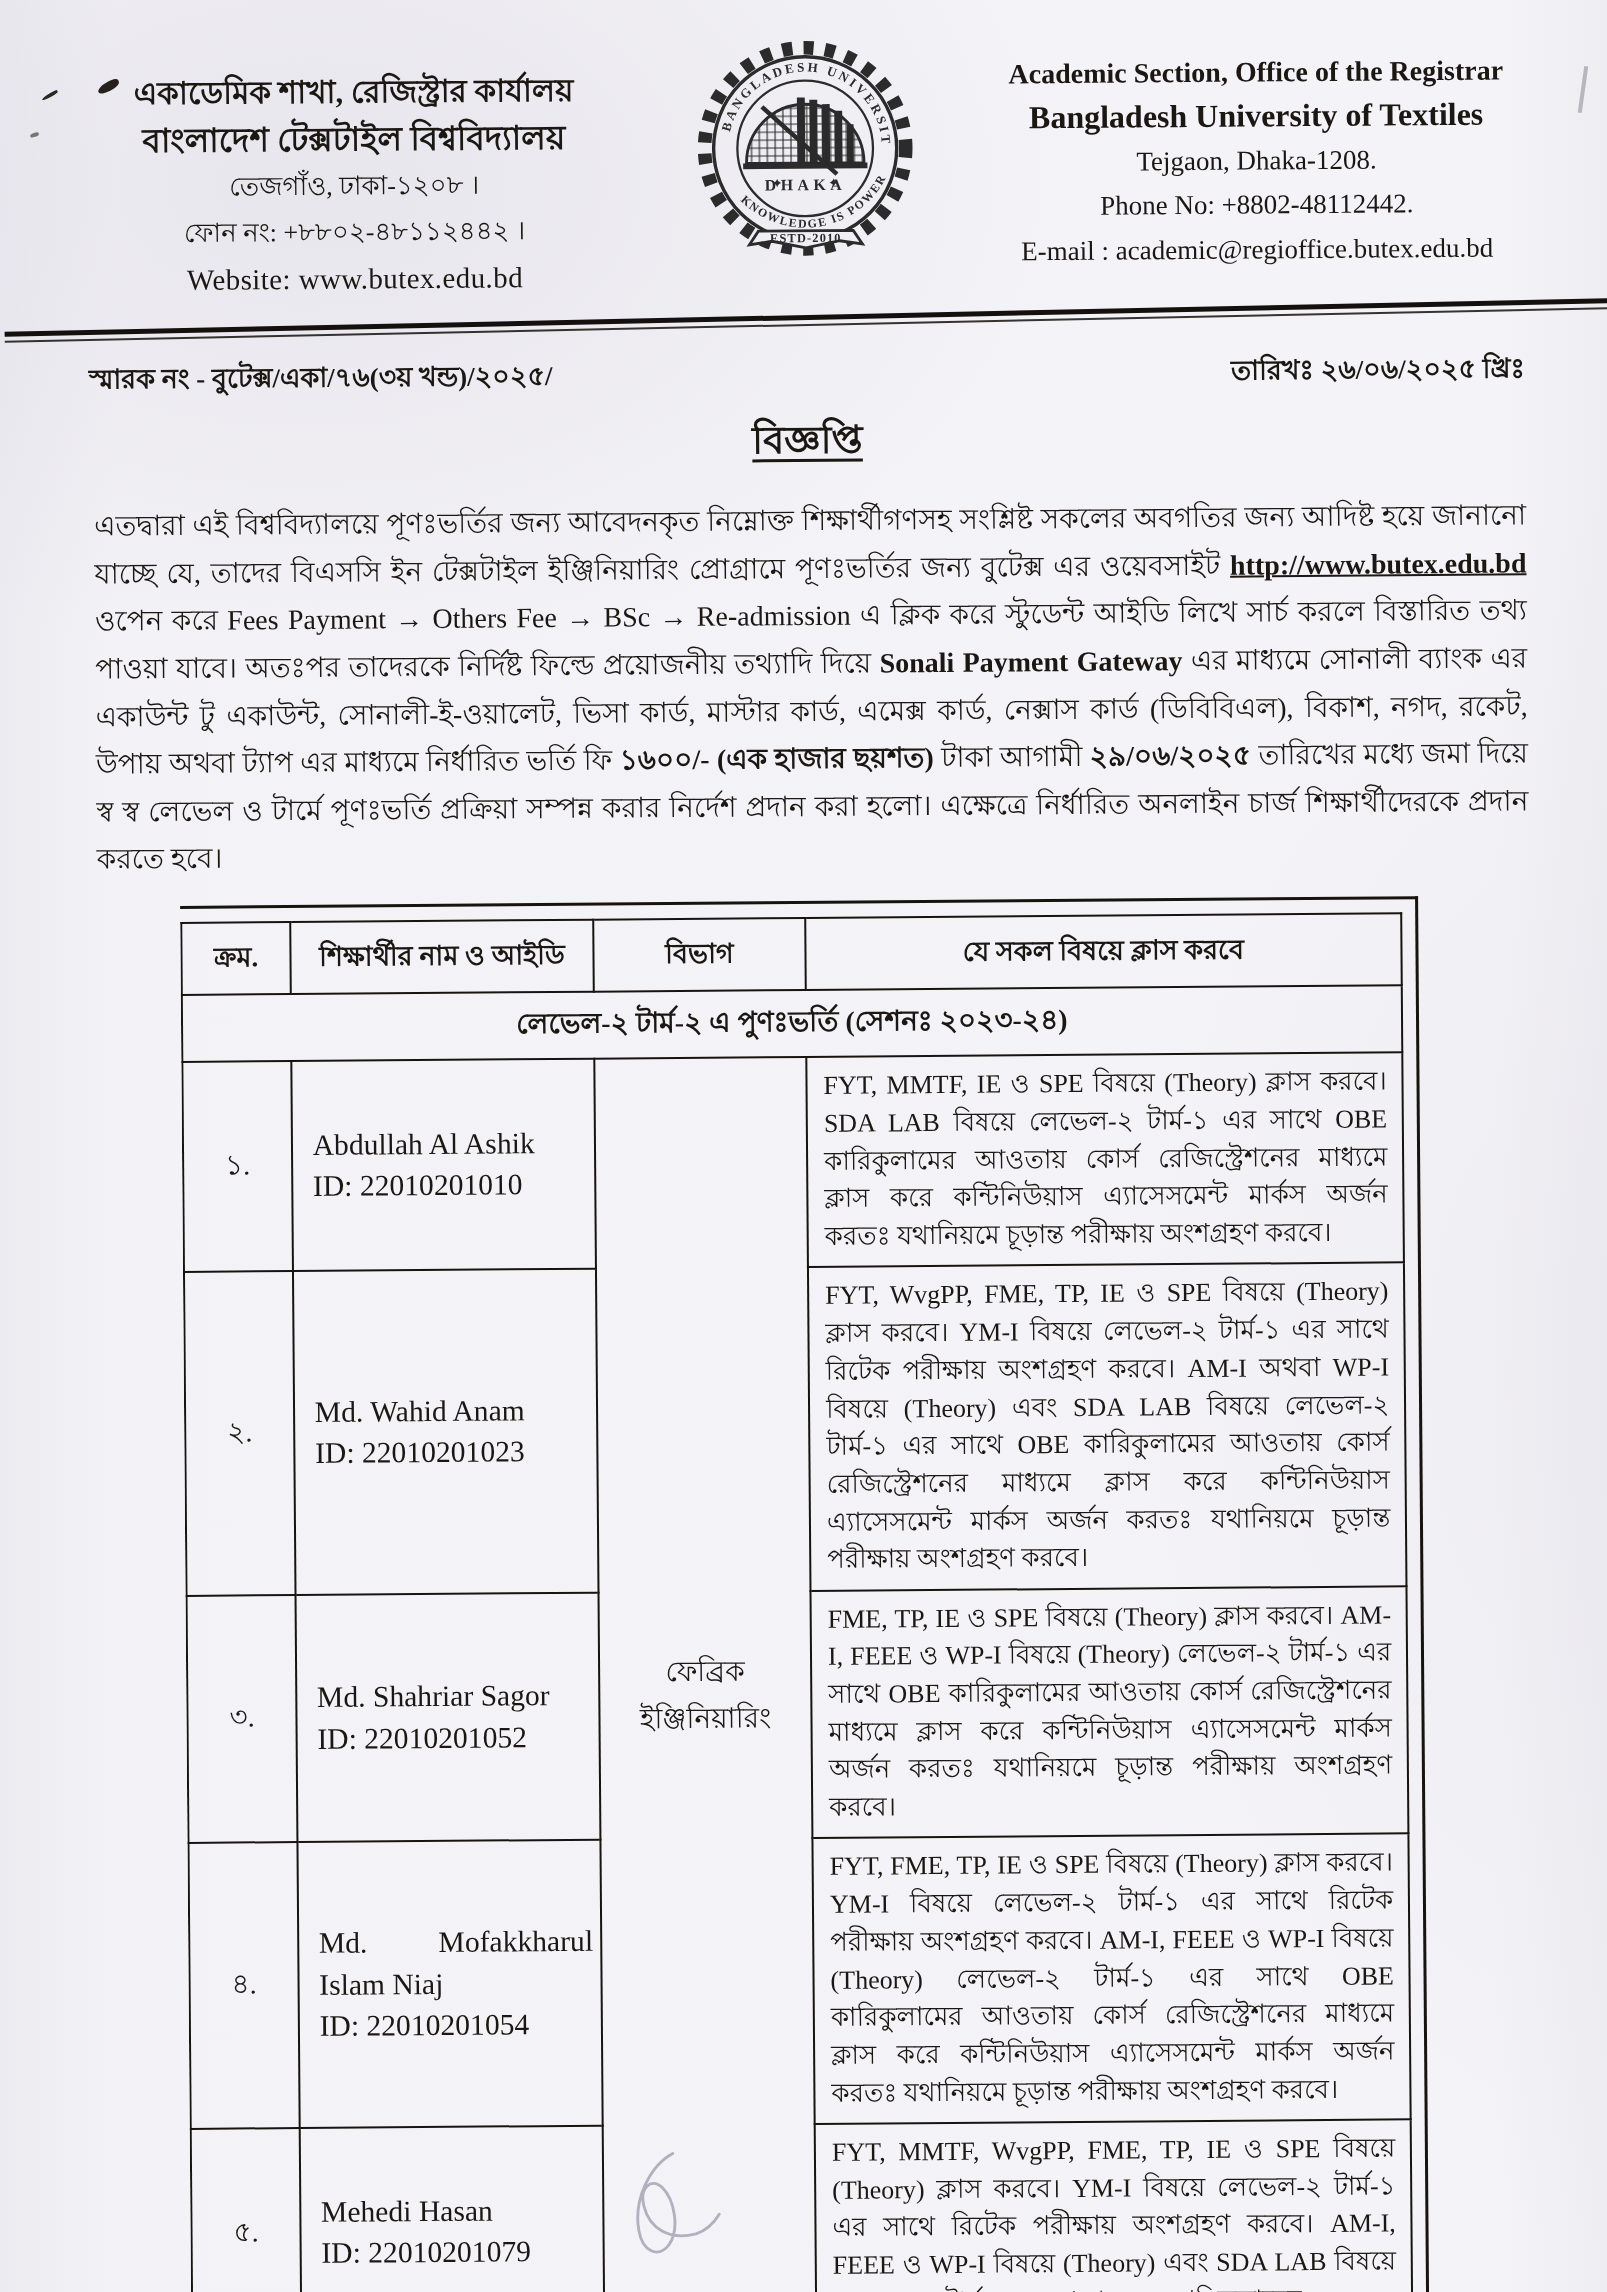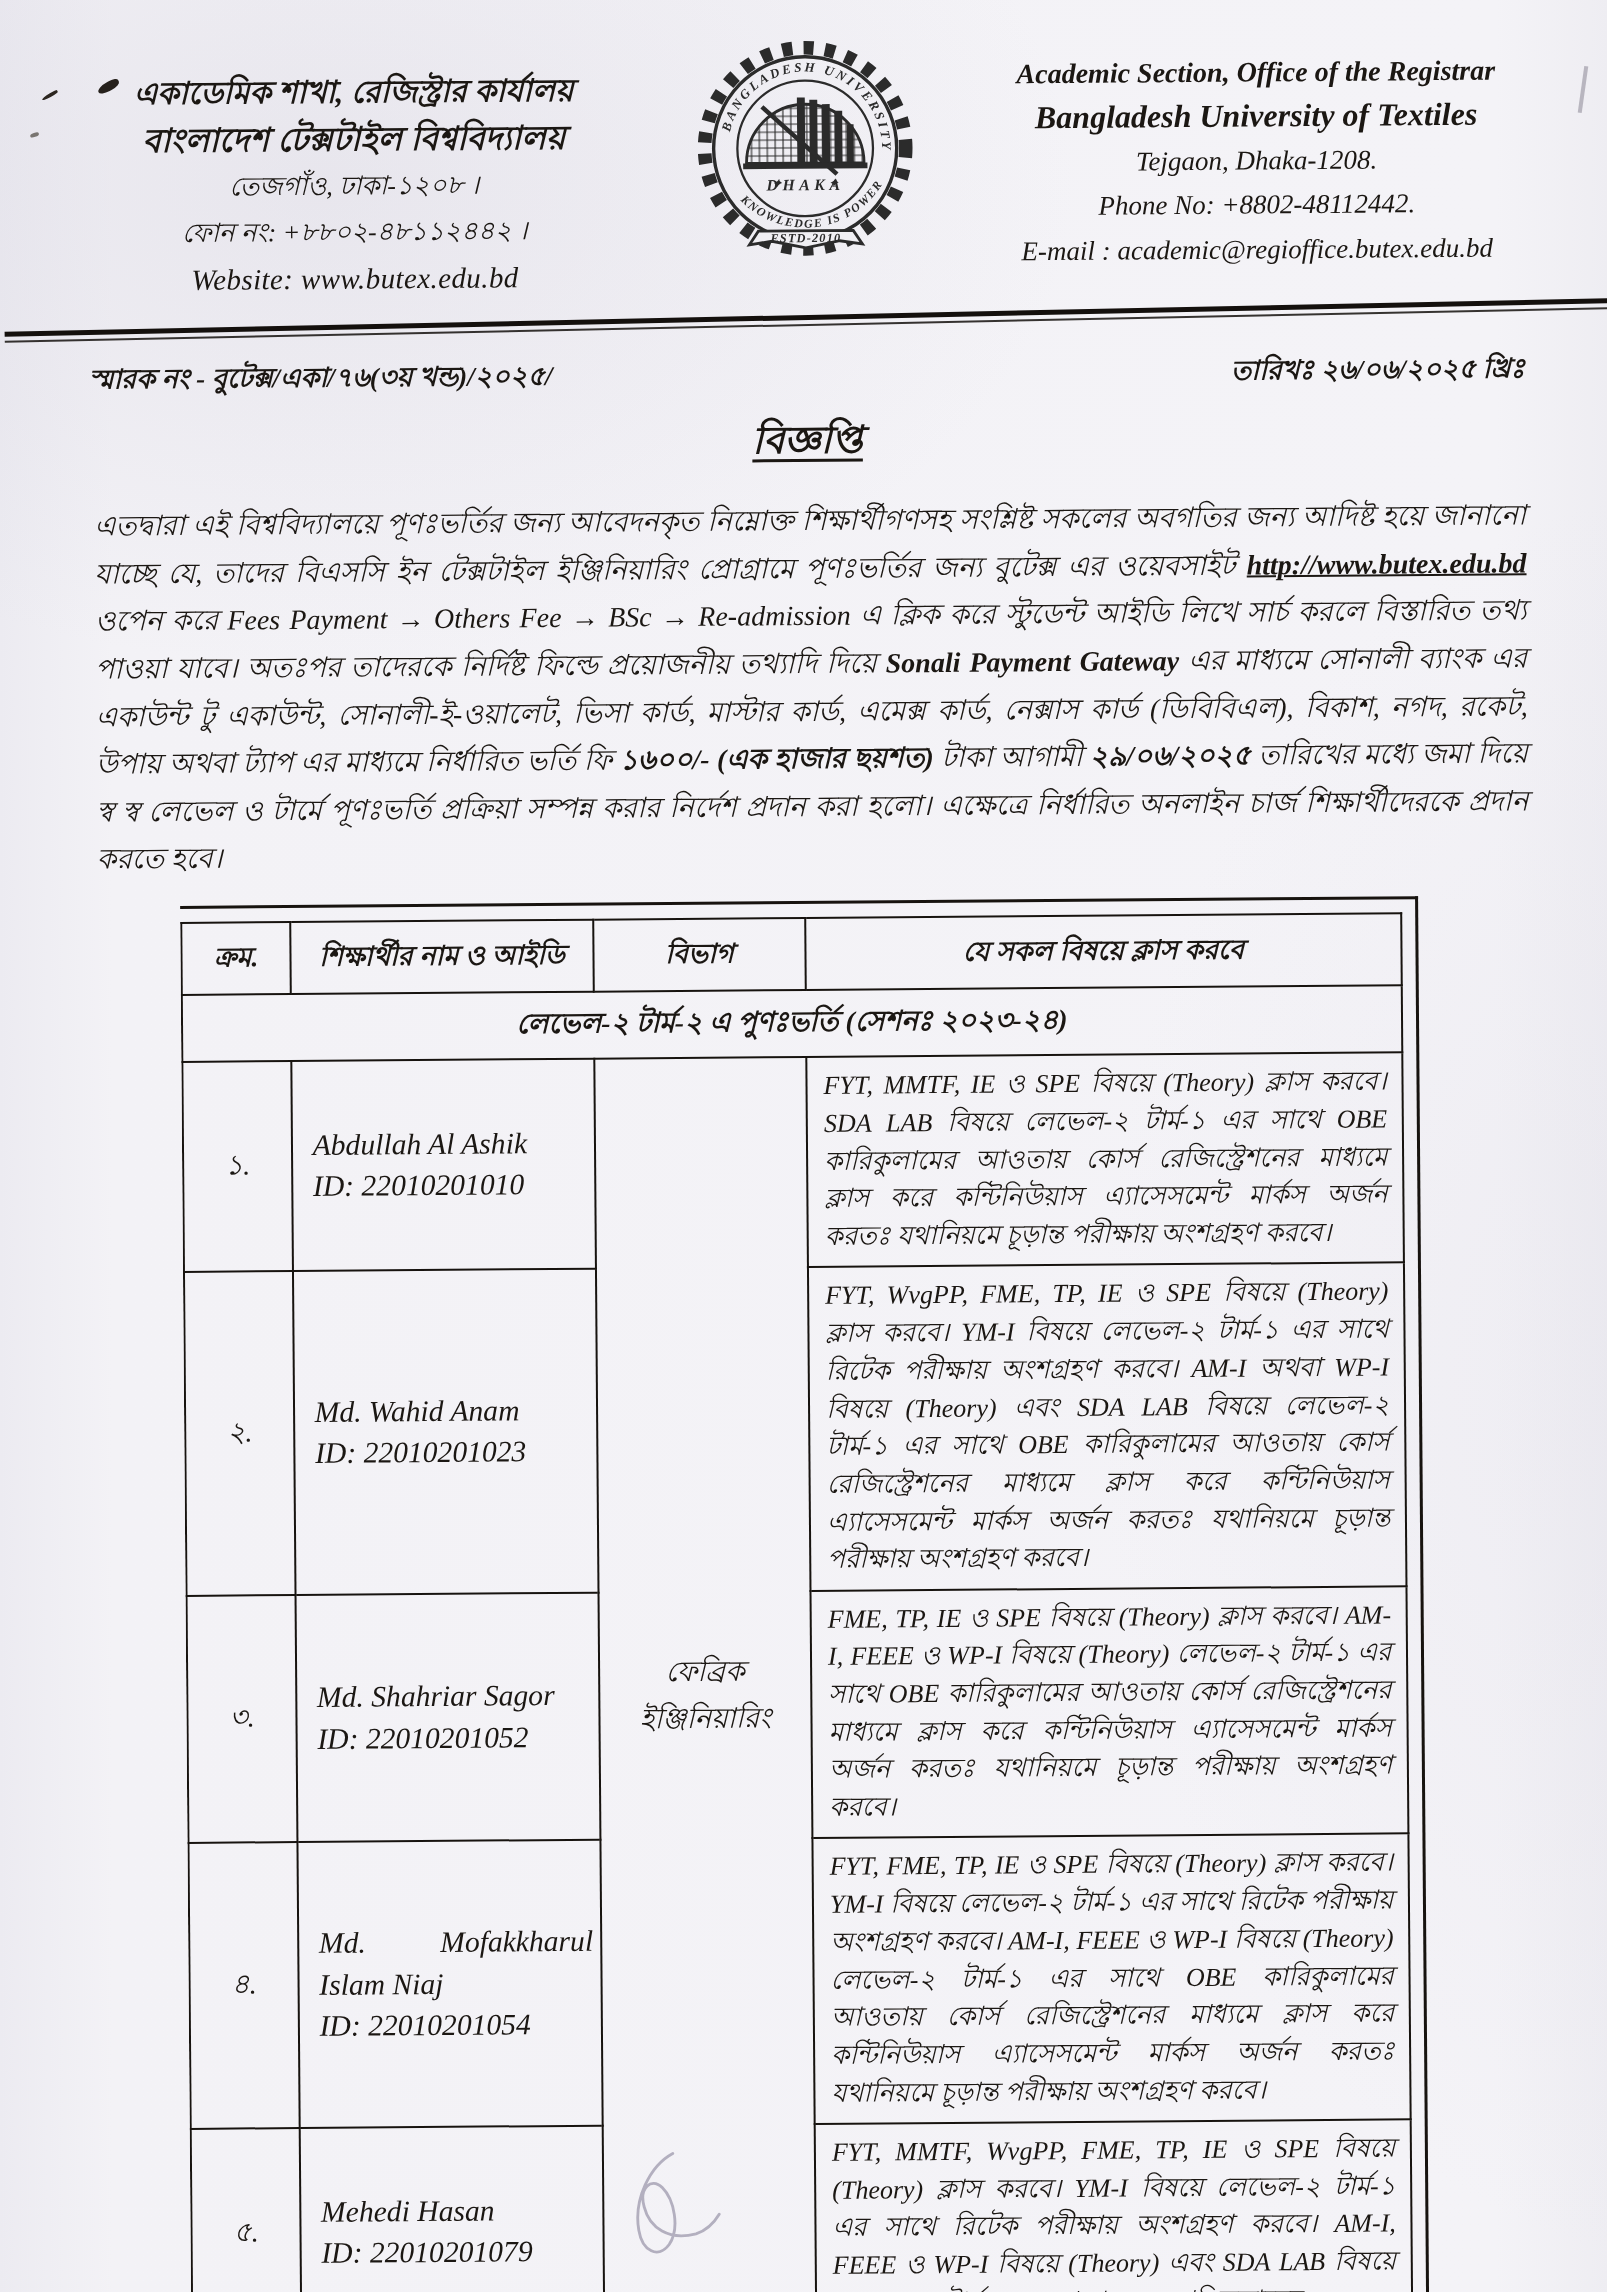--- a/index.html
+++ b/index.html
@@ -6,21 +6,20 @@
   .page{
     position:relative;
     width:1608px;height:2293px;
     background:
       radial-gradient(1254px 806px at 20% 8%, rgba(210,207,220,.35), rgba(0,0,0,0) 60%),
       radial-gradient(1075px 1612px at 105% 60%, rgba(222,220,230,.30), rgba(0,0,0,0) 55%),
       linear-gradient(90deg, #ecebf1 0%, #f3f2f6 7%, #f4f3f7 93%, #eeedf2 100%);
     overflow:hidden;
     color:#1b1713;
     font-family:"Liberation Serif", serif;
-    font-style:italic;
   }
   .tilt{transform:rotate(-0.45deg);transform-origin:50% 0;}
 
   
   .hdr{display:flex;align-items:flex-start;padding:41px 52px 0 52px;}
   .hdr-left{width:40%;text-align:center;padding-top:25px;}
   .hdr-left .l1{font-size:31px;font-weight:bold;line-height:1.5;}
   .hdr-left .l2{font-size:33px;font-weight:bold;line-height:1.45;}
   .hdr-left .l3{font-size:26px;line-height:1.75;}
   .hdr-left .l4{font-size:26px;line-height:1.75;}

